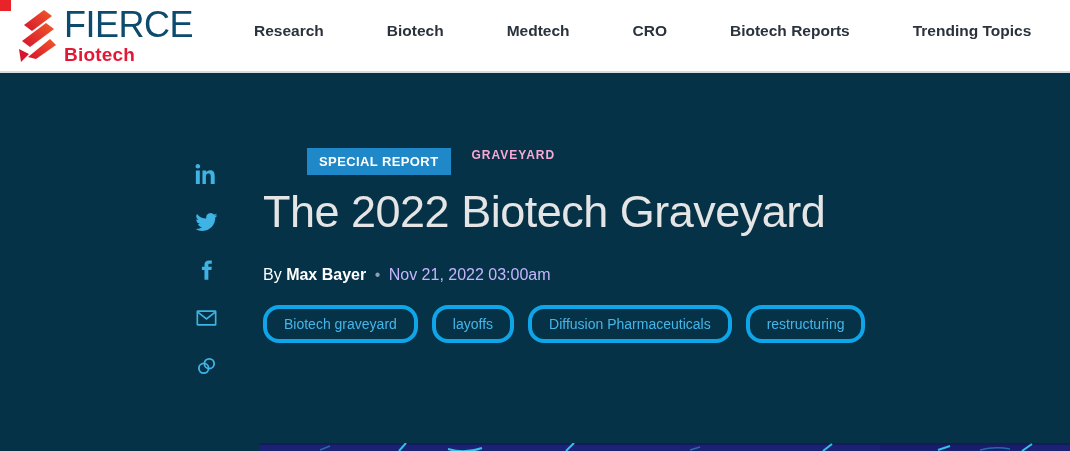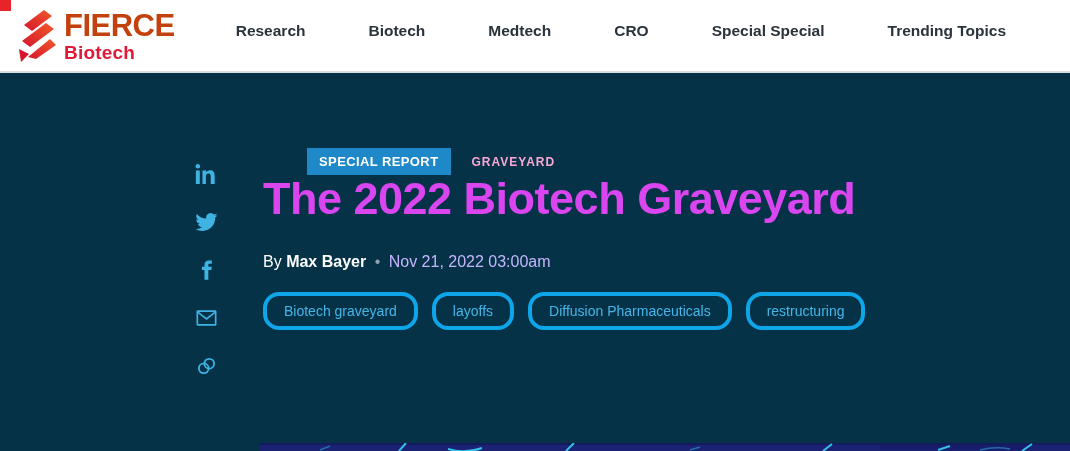--- a/index.html
+++ b/index.html
@@ -13,21 +13,21 @@
     display: flex; align-items: center; padding-left: 14px; z-index: 2;
   }
   .corner-accent {
     position: absolute; top: 0; left: 0; width: 11px; height: 11px;
     background: #e8232a; z-index: 5;
   }
   .logo { display: flex; align-items: center; gap: 8px; cursor: pointer; }
   .logo-mark { width: 42px; height: 54px; }
   .logo-text { display: flex; flex-direction: column; line-height: 1; }
   .logo-brand {
-    color: #c2410c; font-size: 31px; font-weight: 700; letter-spacing: -0.5px;
+    color: #0c4a6e; font-size: 36px; font-weight: 400; letter-spacing: -0.5px;
   }
   .logo-sub {
     color: #e31837; font-size: 19px; font-weight: 600; margin-top: 2px; letter-spacing: 0.2px;
   }
   .main-nav { display: flex; gap: 27px; margin-left: 25px; margin-bottom: 10px; }
   .nav-item {
     font-size: 15.5px; font-weight: 600; color: #2a333c; text-decoration: none;
     cursor: pointer; white-space: nowrap; padding-left: 36px;
   }
 
@@ -40,32 +40,32 @@
   
   .social-rail {
     position: absolute; left: 195px; top: 88px;
     display: flex; flex-direction: column; gap: 26px; align-items: center;
   }
   .social-btn { width: 23px; height: 22px; cursor: pointer; display: block; }
   .social-btn svg { width: 100%; height: 100%; display: block; }
 
   
   .article-head { position: absolute; left: 263px; top: 73px; width: 760px; }
-  .kicker-row { display: flex; align-items: center; gap: 13px; padding-left: 44px; }
+  .kicker-row { display: flex; gap: 13px; padding-left: 44px; }
   .badge {
     background: #1e88c8; color: #ffffff; font-size: 13px; font-weight: 700;
     letter-spacing: 0.4px; padding: 6px 12px; text-transform: uppercase;
     cursor: pointer; white-space: nowrap;
   }
   .kicker-cat {
     color: #f9a8d4; font-size: 12px; font-weight: 700; letter-spacing: 1px;
     text-transform: uppercase; cursor: pointer; margin-left: 8px;
   }
   .headline {
-    color: #d946ef; font-size: 45px; font-weight: 700;
+    margin-top: 13px; color: #e5e5e5; font-size: 45px; font-weight: 400;
     letter-spacing: -0.5px; line-height: 1.05; white-space: nowrap;
   }
   .byline { margin-top: 31px; font-size: 16px; color: #ffffff; }
   .byline .by-prefix { font-weight: 400; }
   .byline .author { font-weight: 700; cursor: pointer; }
   .byline .dot { color: #8ca2b0; margin: 0 4px; }
   .byline .date { color: #c4b5fd; font-weight: 400; }
   .tag-row { margin-top: 21px; display: flex; gap: 14px; }
   .tag-pill {
     border: 4px solid #0ea5e9; color: #45b6e8; font-size: 14px;
@@ -102,21 +102,21 @@
     <div class="logo-text">
       <span class="logo-brand">FIERCE</span>
       <span class="logo-sub">Biotech</span>
     </div>
   </div>
   <nav class="main-nav">
     <a class="nav-item">Research</a>
     <a class="nav-item">Biotech</a>
     <a class="nav-item">Medtech</a>
     <a class="nav-item">CRO</a>
-    <a class="nav-item">Special Special</a>
+    <a class="nav-item">Biotech Reports</a>
     <a class="nav-item">Trending Topics</a>
     <a class="nav-item">Podcasts</a>
   </nav>
 </header>
 
 <main class="hero">
 
   <div class="social-rail">
     <a class="social-btn" aria-label="linkedin">
       <svg viewBox="0 0 24 24" fill="#3fb3e3">

